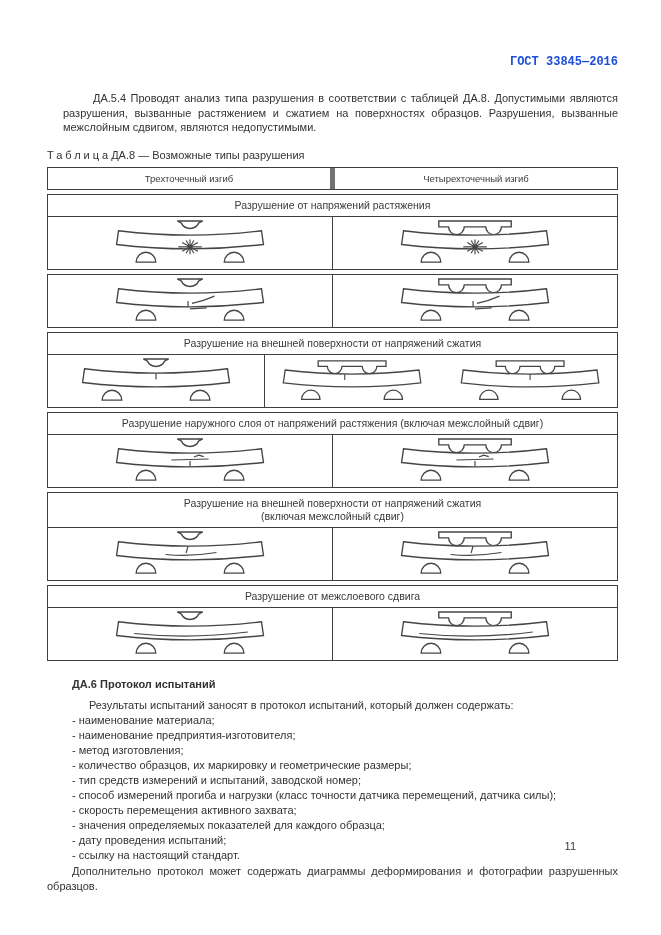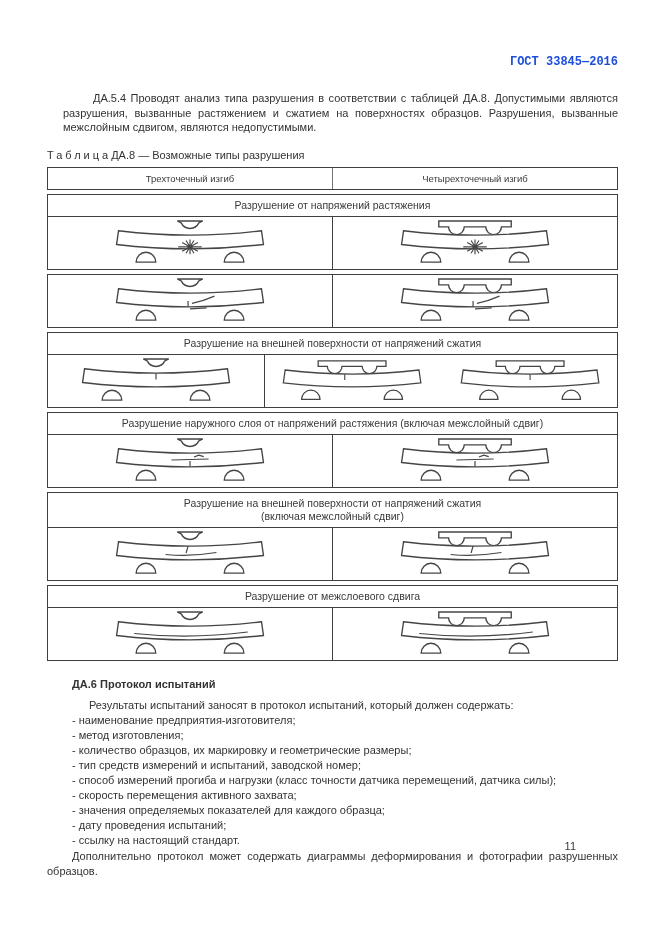--- a/index.html
+++ b/index.html
@@ -40,21 +40,21 @@
     display:flex;
     border:1px solid #3f3f3f;
   }
   .tbl-head .hcell{
     flex:1;
     text-align:center;
     font-size:9.5px;
     padding:5px 2px;
     color:#3a3a3a;
   }
-  .tbl-head .hcell:first-child{border-right:1px solid #737373;}
+  .tbl-head .hcell:first-child{border-right:5px solid #737373;}
   .sect{
     border:1px solid #3f3f3f;
     margin-top:4px;
   }
   .sect .cap{
     text-align:center;
     font-size:10.5px;
     line-height:13px;
     padding:4px 2px;
     border-bottom:1px solid #3f3f3f;
@@ -259,20 +259,21 @@
             </svg>
         </div>
       </div>
     </div>
 
   </div>
 
   <div class="proto">
     <div class="proto-heading">ДА.6 Протокол испытаний</div>
     <div class="proto-line">Результаты испытаний заносят в протокол испытаний, который должен содержать:</div>
+    <div class="proto-item">- наименование материала;</div>
     <div class="proto-item">- наименование предприятия-изготовителя;</div>
     <div class="proto-item">- метод изготовления;</div>
     <div class="proto-item">- количество образцов, их маркировку и геометрические размеры;</div>
     <div class="proto-item">- тип средств измерений и испытаний, заводской номер;</div>
     <div class="proto-item">- способ измерений прогиба и нагрузки (класс точности датчика перемещений, датчика силы);</div>
     <div class="proto-item">- скорость перемещения активного захвата;</div>
     <div class="proto-item">- значения определяемых показателей для каждого образца;</div>
     <div class="proto-item">- дату проведения испытаний;</div>
     <div class="proto-item">- ссылку на настоящий стандарт.</div>
     <div class="proto-closing">Дополнительно протокол может содержать диаграммы деформирования и фотографии разрушенных образцов.</div>

